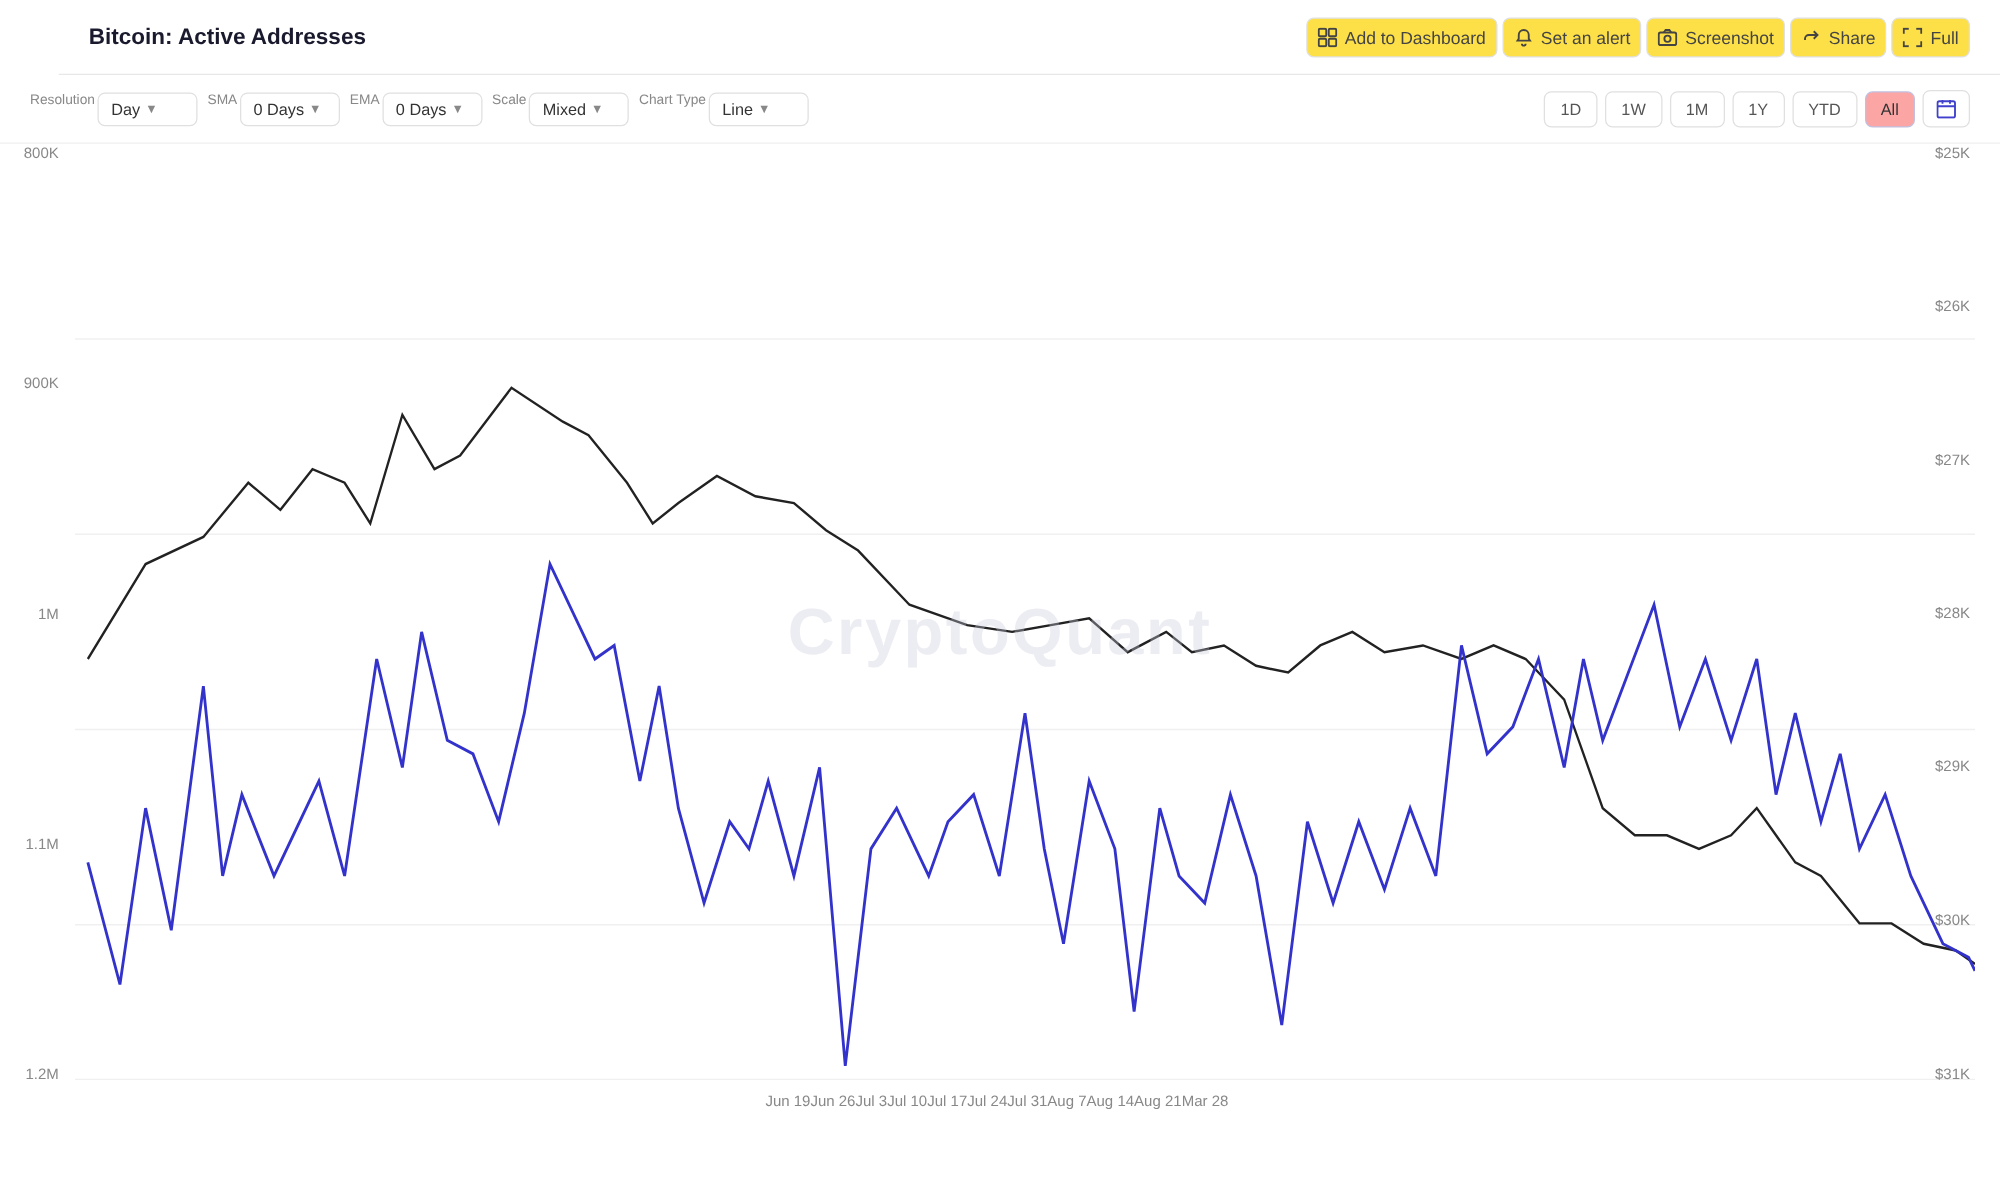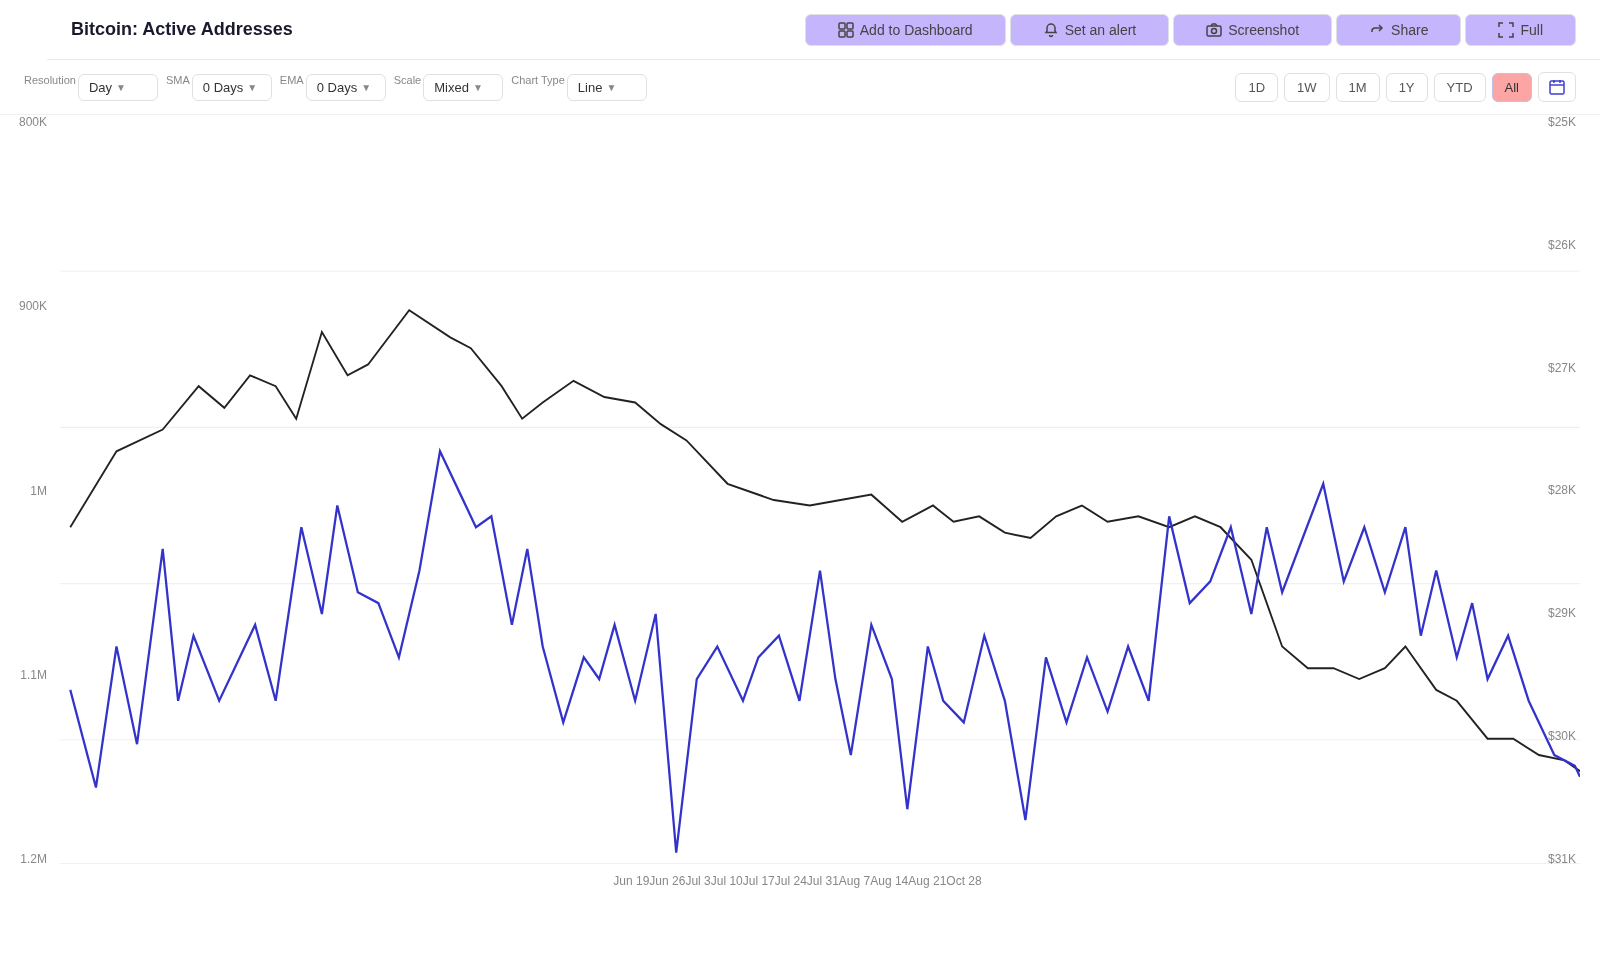--- a/index.html
+++ b/index.html
@@ -21,24 +21,24 @@
     }
     .header-actions {
       display: flex;
       align-items: center;
       gap: 4px;
     }
     .header-btn {
       display: flex;
       align-items: center;
       gap: 6px;
-      padding: 7px 32px;
+      padding: 7px 8px;
       border: 1px solid #e0e0e0;
       border-radius: 6px;
-      background: #c4b5fd;
+      background: #fde047;
       font-size: 14px;
       color: #444;
       cursor: pointer;
       white-space: nowrap;
     }
     .header-btn svg { width: 16px; height: 16px; }
 
     .toolbar {
       display: flex;
       align-items: center;
@@ -300,20 +300,21 @@
       </svg>
     </button>
   </div>
 </div>
 
 <div class="chart-area">
 
 
   <div class="chart-container">
     
+    <div class="watermark">CryptoQuant</div>
 
     
     <div class="y-axis-left">
       <span>1.2M</span>
       <span>1.1M</span>
       <span>1M</span>
       <span>900K</span>
       <span>800K</span>
     </div>
 
@@ -333,21 +334,21 @@
       <span>Jun 19</span>
       <span>Jun 26</span>
       <span>Jul 3</span>
       <span>Jul 10</span>
       <span>Jul 17</span>
       <span>Jul 24</span>
       <span>Jul 31</span>
       <span>Aug 7</span>
       <span>Aug 14</span>
       <span>Aug 21</span>
-      <span>Oct 28</span>
+      <span>Mar 28</span>
     </div>
 
     <svg class="chart-svg" viewBox="0 0 1480 720" preserveAspectRatio="none">
 
       <line x1="0" y1="144" x2="1480" y2="144" stroke="#f0f0f0" stroke-width="1"></line>
       <line x1="0" y1="288" x2="1480" y2="288" stroke="#f0f0f0" stroke-width="1"></line>
       <line x1="0" y1="432" x2="1480" y2="432" stroke="#f0f0f0" stroke-width="1"></line>
       <line x1="0" y1="576" x2="1480" y2="576" stroke="#f0f0f0" stroke-width="1"></line>
       <line x1="0" y1="690" x2="1480" y2="690" stroke="#f0f0f0" stroke-width="1"></line>
 

